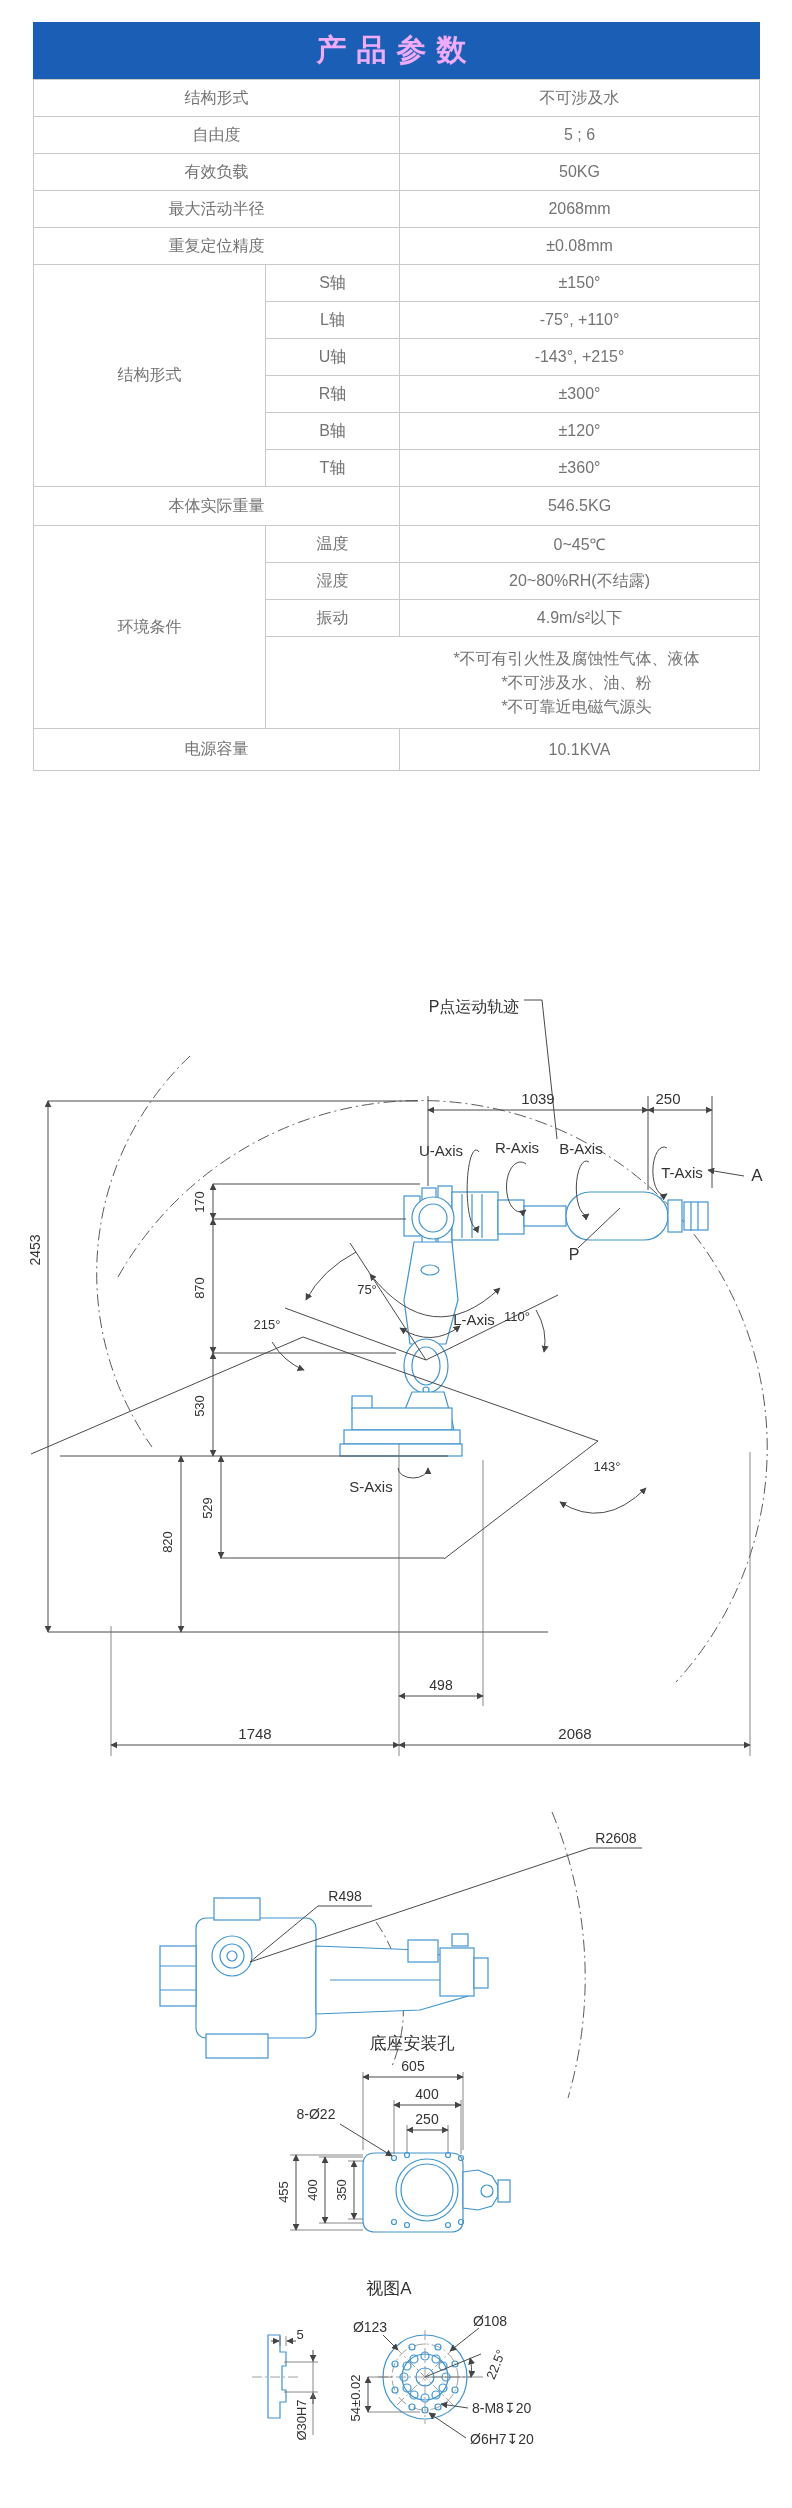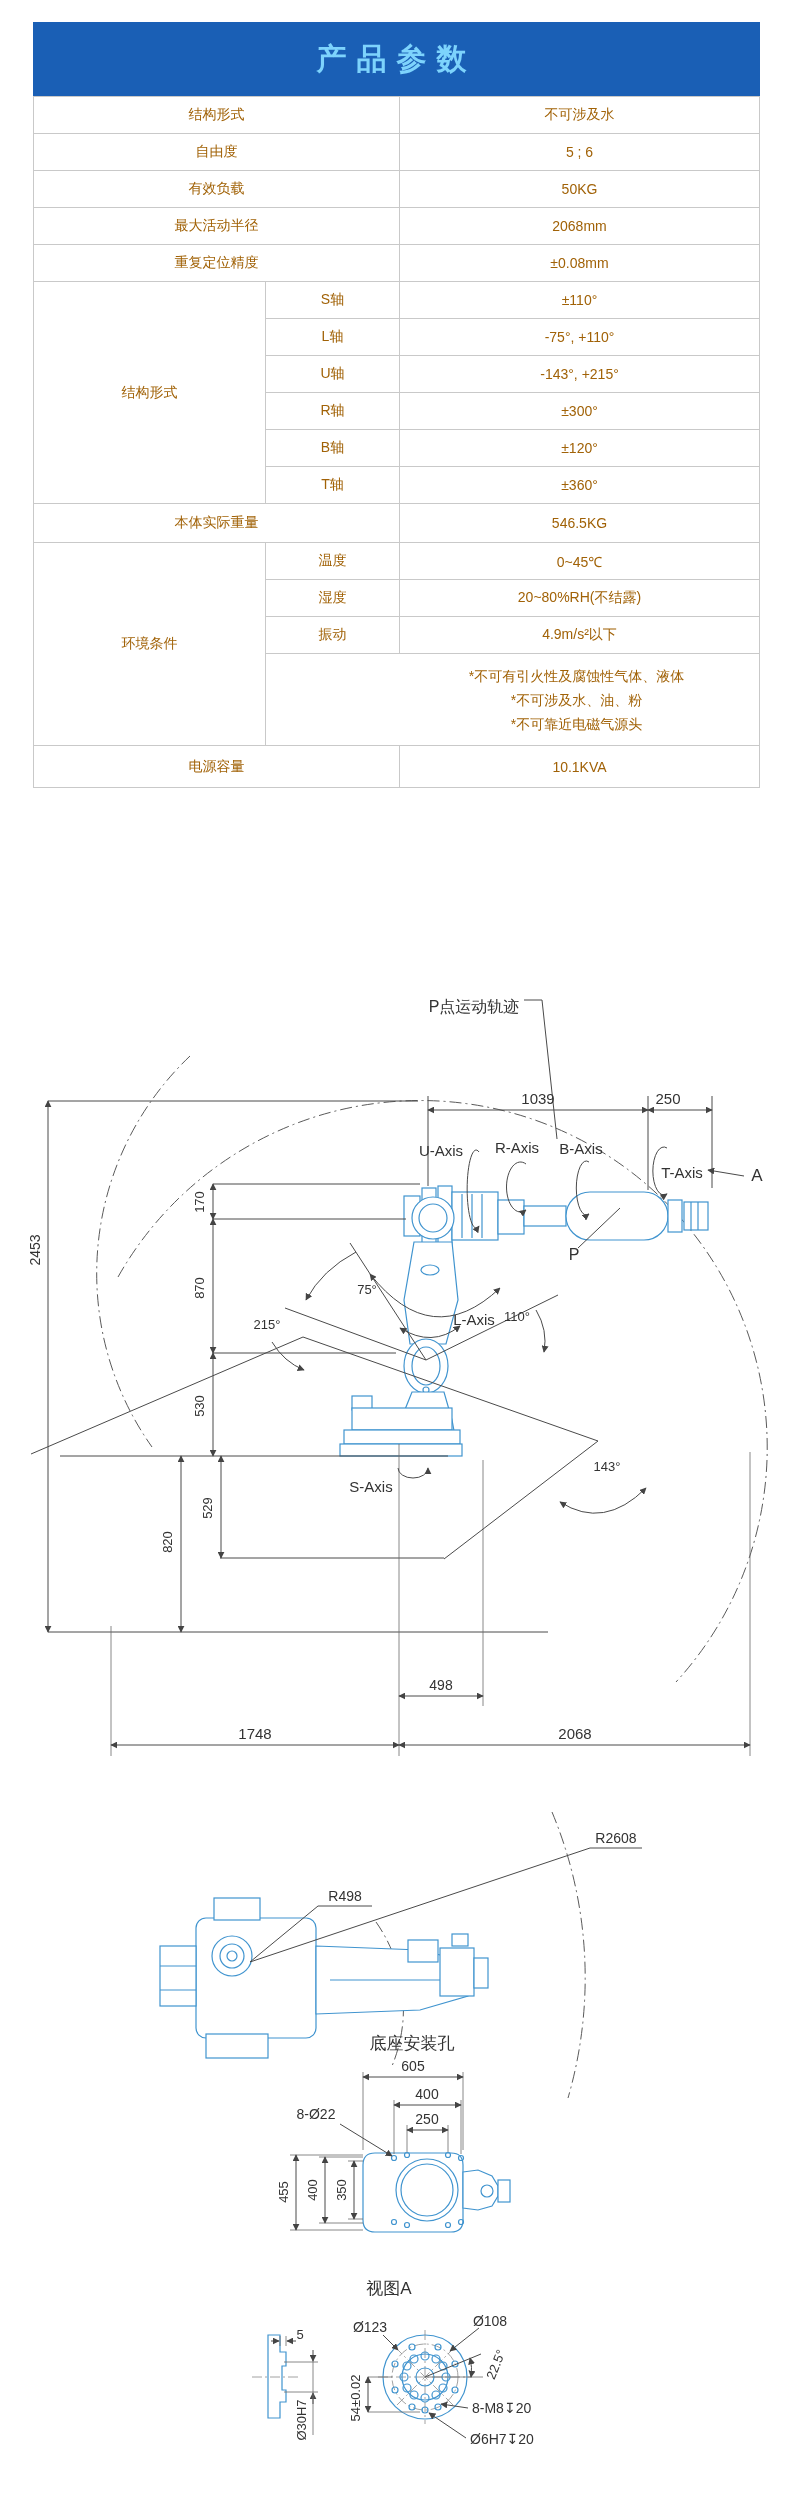--- a/index.html
+++ b/index.html
@@ -1,25 +1,25 @@
 <!DOCTYPE html>
 <html><head>
 <meta charset="utf-8">
 <style>
   html,body{margin:0;padding:0;background:#fff;}
   .page{position:relative;width:792px;height:2508px;background:#ffffff;overflow:hidden;
         font-family:"Liberation Sans",sans-serif;}
   .drawing-layer{position:absolute;left:0;top:0;width:792px;height:2508px;}
   
   .spec-table{position:absolute;left:33px;top:22px;width:727px;}
-  .spec-header{height:74px;background:#1a5fb5;color:#7dd3fc;font-size:30px;font-weight:bold;
+  .spec-header{height:57px;background:#1a5fb5;color:#f0abfc;font-size:30px;font-weight:bold;
                display:flex;align-items:center;justify-content:center;letter-spacing:10px;}
   .spec-table table{width:100%;border-collapse:collapse;table-layout:fixed;}
   .spec-table td{border:1px solid #c9c9c9;text-align:center;vertical-align:middle;
-                 font-size:14px;color:#a16207;padding:0;}
+                 font-size:16px;color:#737373;padding:0;}
   .h38{height:37px}.h39{height:39px}.h36{height:42px}.hN{height:92px}
   .notes-cell{text-align:right;padding-left:128px !important;line-height:24px;}
   
   .dim{stroke:#4a4a4a;stroke-width:1;fill:none}
   .thin{stroke:#6a6a6a;stroke-width:0.8;fill:none}
   .dash{stroke:#5a5a5a;stroke-width:1;fill:none;stroke-dasharray:12 4 2 4}
   .cdash{stroke:#8a8a8a;stroke-width:0.8;fill:none;stroke-dasharray:10 3 2 3}
   .blue{stroke:#4094cf;stroke-width:1.2;fill:none}
   .bluew{stroke:#4094cf;stroke-width:1.2;fill:#ffffff}
   text{font-family:"Liberation Sans",sans-serif;fill:#333;}
@@ -55,21 +55,21 @@
             <td colspan="2">最大活动半径</td>
             <td>2068mm</td>
           </tr>
       <tr class="h38">
             <td colspan="2">重复定位精度</td>
             <td>±0.08mm</td>
           </tr>
       <tr class="h38">
             <td rowspan="6">结构形式</td>
           <td>S轴</td>
-            <td>±110°</td>
+            <td>±150°</td>
           </tr>
       <tr class="h38">
             <td>L轴</td>
             <td>-75°, +110°</td>
           </tr>
       <tr class="h38">
             <td>U轴</td>
             <td>-143°, +215°</td>
           </tr>
       <tr class="h38">

